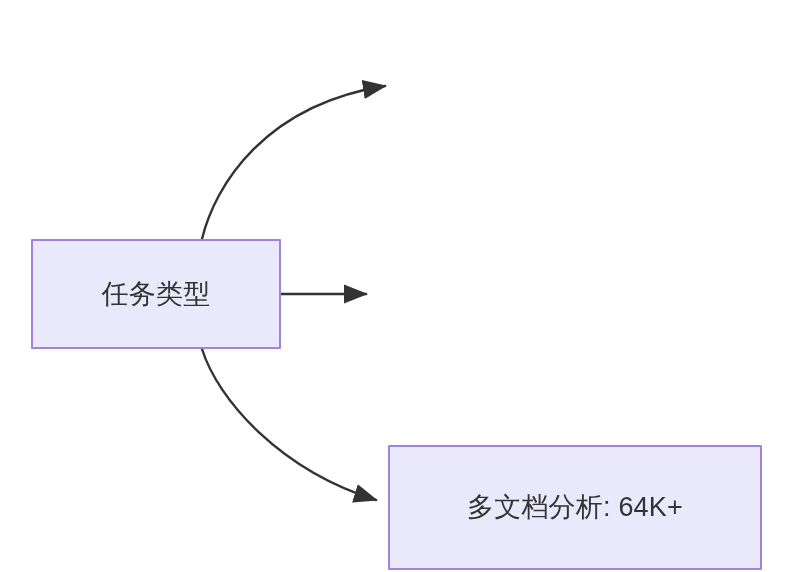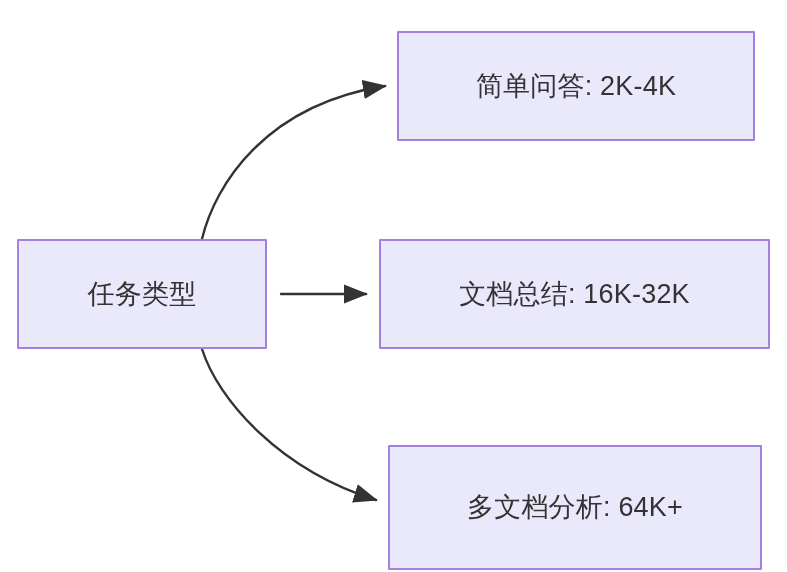--- a/index.html
+++ b/index.html
@@ -40,21 +40,21 @@
     font-size: 27px;
     font-weight: 400;
     line-height: 1.2;
     letter-spacing: 0.2px;
     white-space: nowrap;
   }
   .node-label {
     display: block;
   }
   #node-source {
-    left: 17px;
+    left: 31px;
     top: 239px;
     width: 250px;
     height: 110px;
   }
   #node-simple-qa {
     left: 397px;
     top: 31px;
     width: 358px;
     height: 110px;
   }
@@ -87,25 +87,19 @@
 
     <path d="M 281,294 L 366,294" fill="none" stroke="#333333" stroke-width="2.4" stroke-linecap="round" marker-end="url(#arrowhead)"></path>
 
     <path d="M 202,349 C 218,400 280,470 376,500" fill="none" stroke="#333333" stroke-width="2.4" stroke-linecap="round" marker-end="url(#arrowhead)"></path>
   </svg>
 
   <div class="node" id="node-source">
     <span class="node-label">任务类型</span>
   </div>
 
-  <div class="node" id="node-simple-qa">
-    <span class="node-label">简单问答: 2K-4K</span>
-  </div>
 
-  <div class="node" id="node-doc-summary">
-    <span class="node-label">文档总结: 16K-32K</span>
-  </div>
 
   <div class="node" id="node-multi-doc">
     <span class="node-label">多文档分析: 64K+</span>
   </div>
 
 </div>
 
 </body></html>

